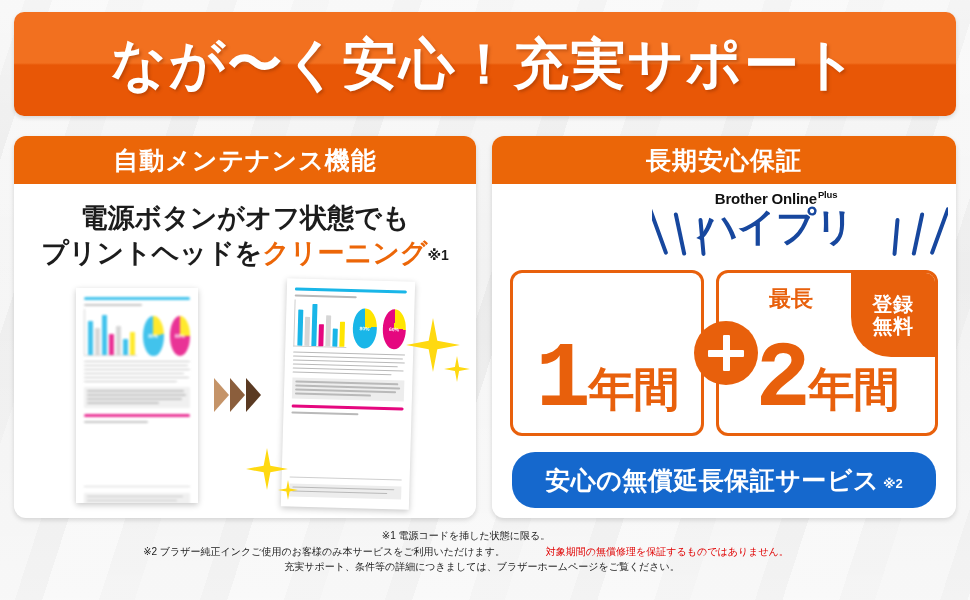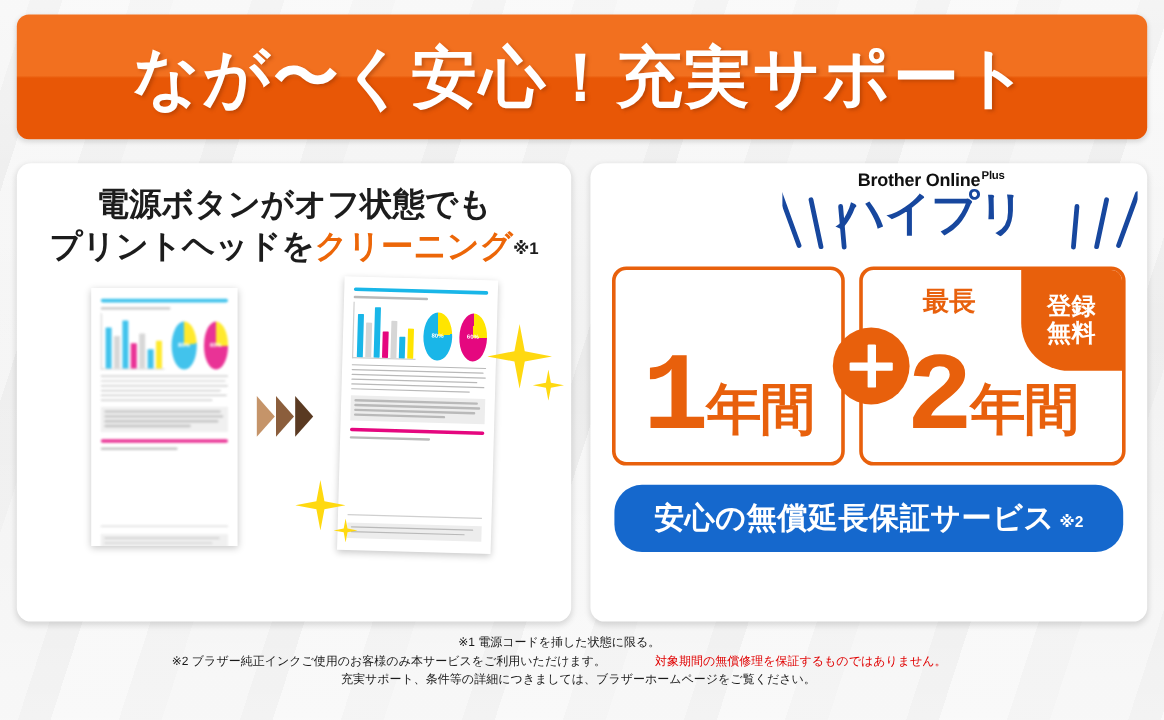--- a/index.html
+++ b/index.html
@@ -428,20 +428,23 @@
 
   <div class="bg-base"></div>
   <div class="bg-stripes"></div>
   <div class="bg-wash"></div>
 
   <div class="banner">
     <div class="banner-title">なが〜く安心！充実サポート</div>
   </div>
 
   <div class="card" id="card-left">
+    <div class="card-head">
+      <div class="card-head-title">自動メンテナンス機能</div>
+    </div>
     <div class="card-body">
 
       <p class="lead">
         <span>電源ボタンがオフ状態でも</span><br>
         <span>プリントヘッドを</span><span class="hl">クリーニング</span><span class="mark">※1</span>
       </p>
 
       <div class="docs">
 
         <div class="sheet blurry" id="sheet-before">
@@ -595,20 +598,23 @@
         <div class="spark" id="spark-a"></div>
         <div class="spark" id="spark-b"></div>
         <div class="spark" id="spark-c"></div>
         <div class="spark" id="spark-d"></div>
       </div>
 
     </div>
   </div>
 
   <div class="card" id="card-right">
+    <div class="card-head">
+      <div class="card-head-title">長期安心保証</div>
+    </div>
     <div class="card-body">
 
       <div class="logo-wrap">
         <svg class="rays" id="rays-l" width="78" height="62" viewBox="0 0 78 62">
           <g fill="#17479e">
             <rect x="4" y="4" width="4" height="50" rx="2" transform="rotate(-20 6 29)"></rect>
             <rect x="26" y="10" width="4" height="44" rx="2" transform="rotate(-12 28 32)"></rect>
             <rect x="48" y="16" width="4" height="38" rx="2" transform="rotate(-5 50 35)"></rect>
           </g>
         </svg>

